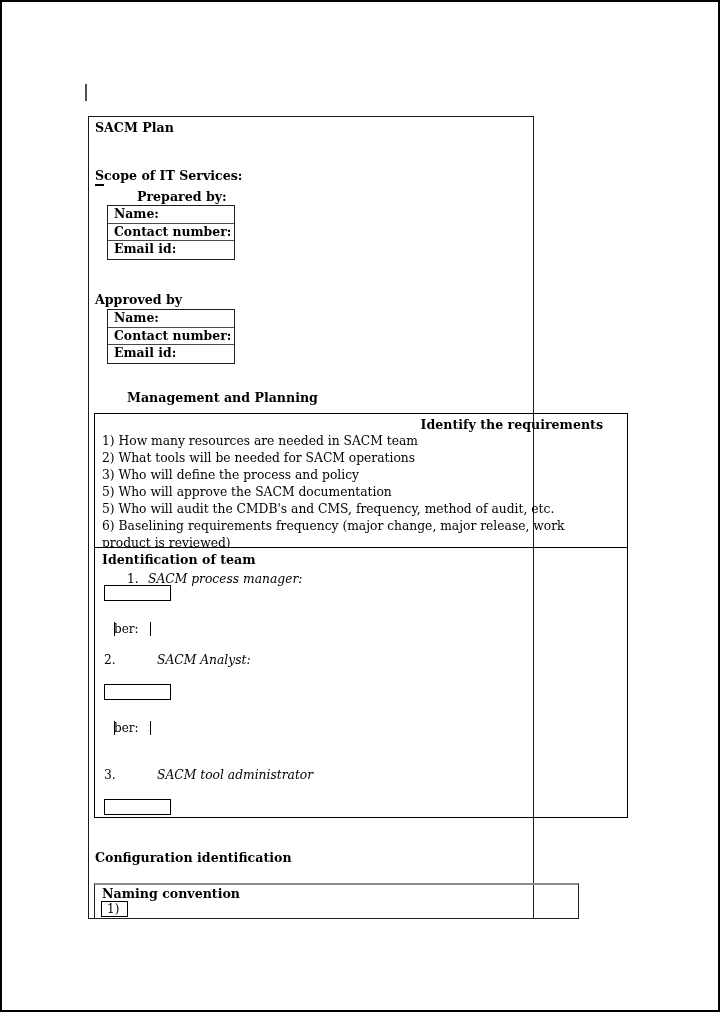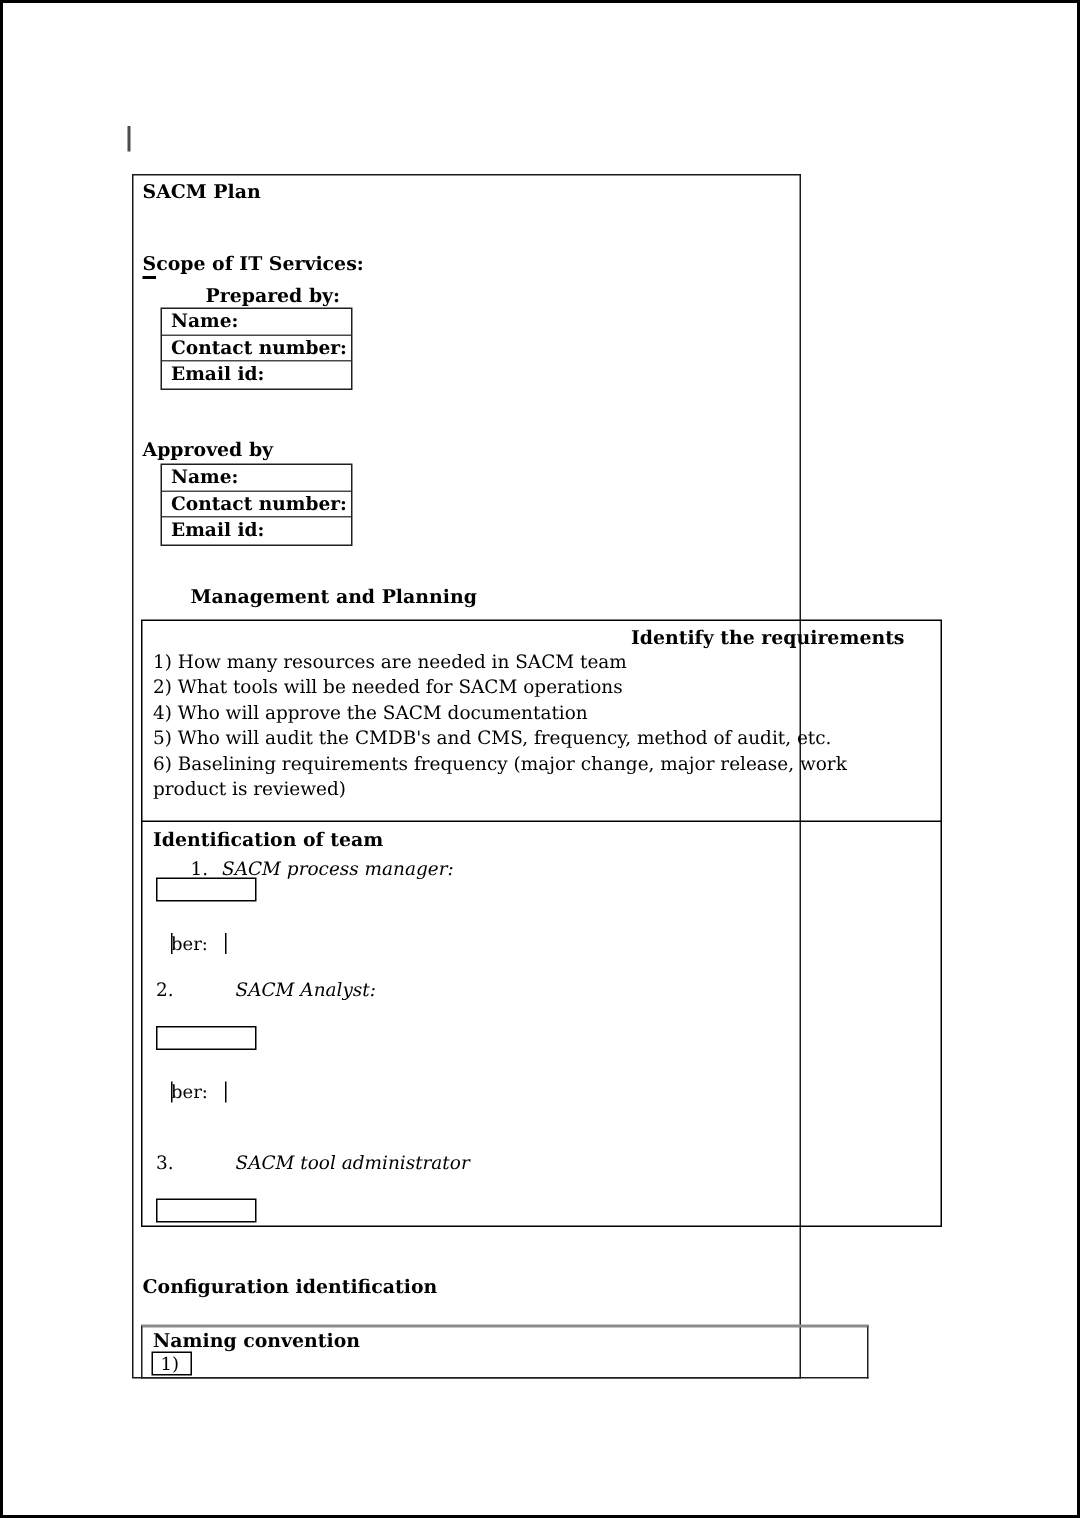--- a/index.html
+++ b/index.html
@@ -146,21 +146,22 @@
     <div class="row">Contact number:</div>
     <div class="row">Email id:</div>
   </div>
 
   <div class="h t-mgmt">Management and Planning</div>
 
   <div class="req-box">
     <div class="box-heading">Identify the requirements</div>
     <div class="req-item">1) How many resources are needed in SACM team</div>
     <div class="req-item">2) What tools will be needed for SACM operations</div>
-    <div class="req-item">4) Who will approve the SACM documentation</div>
+    <div class="req-item">3) Who will define the process and policy</div>
+    <div class="req-item">5) Who will approve the SACM documentation</div>
     <div class="req-item">5) Who will audit the CMDB's and CMS, frequency, method of audit, etc.</div>
     <div class="req-item">6) Baselining requirements frequency (major change, major release, work product is reviewed)</div>
   </div>
 
   <div class="team-box">
     <div class="box-heading">Identification of team</div>
 
     <div class="member-line m1">
       <span class="member-num">1.</span>
       <span class="member-label">SACM process manager:</span>

